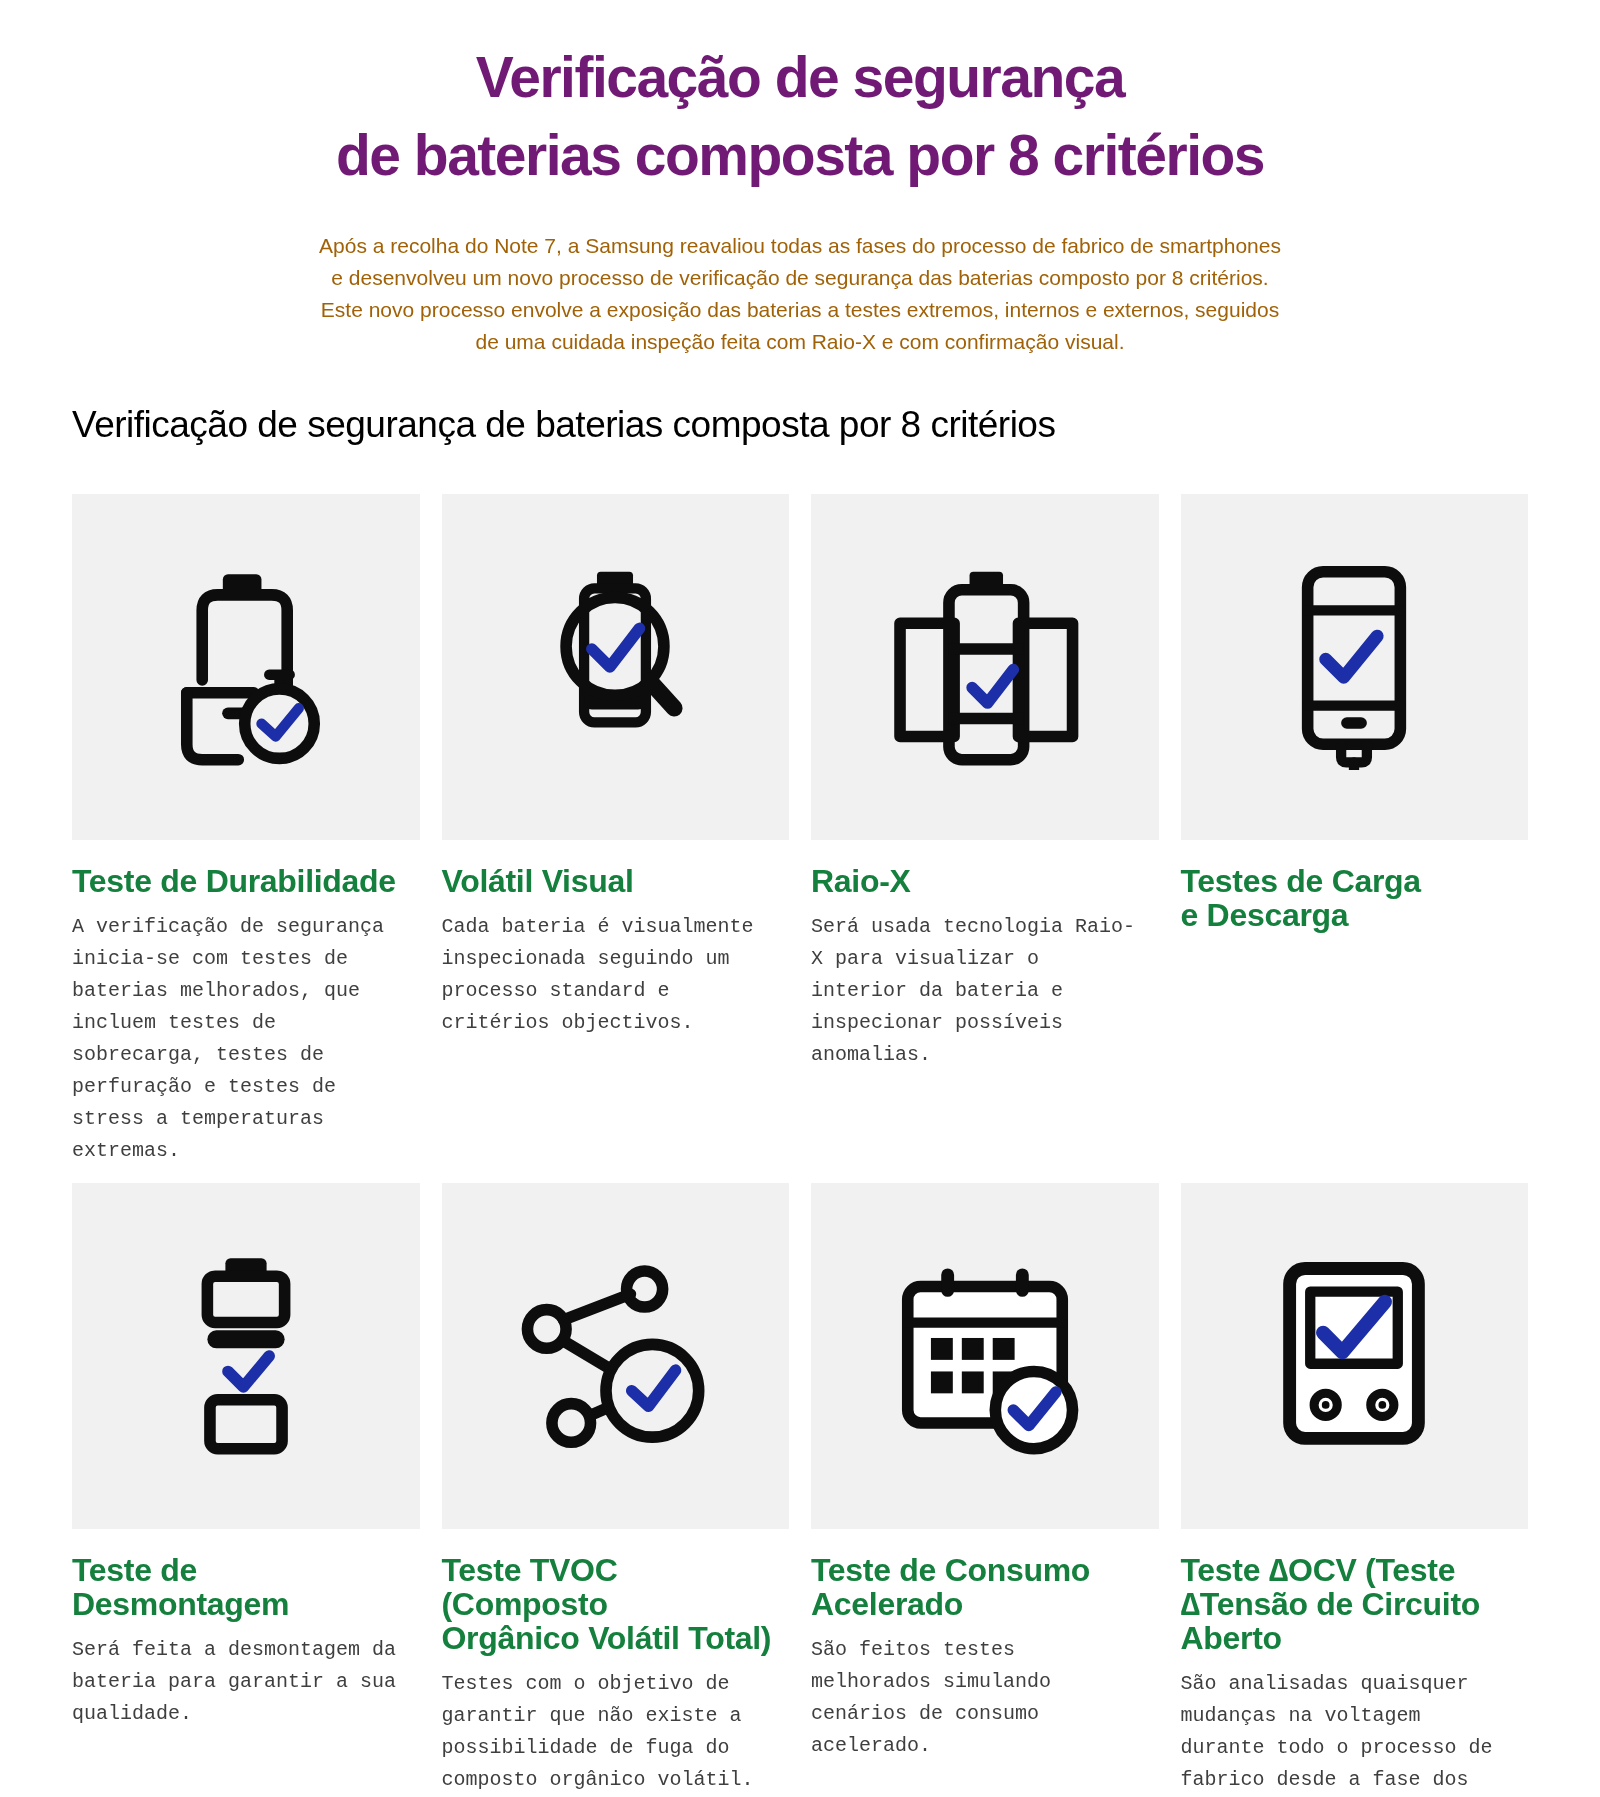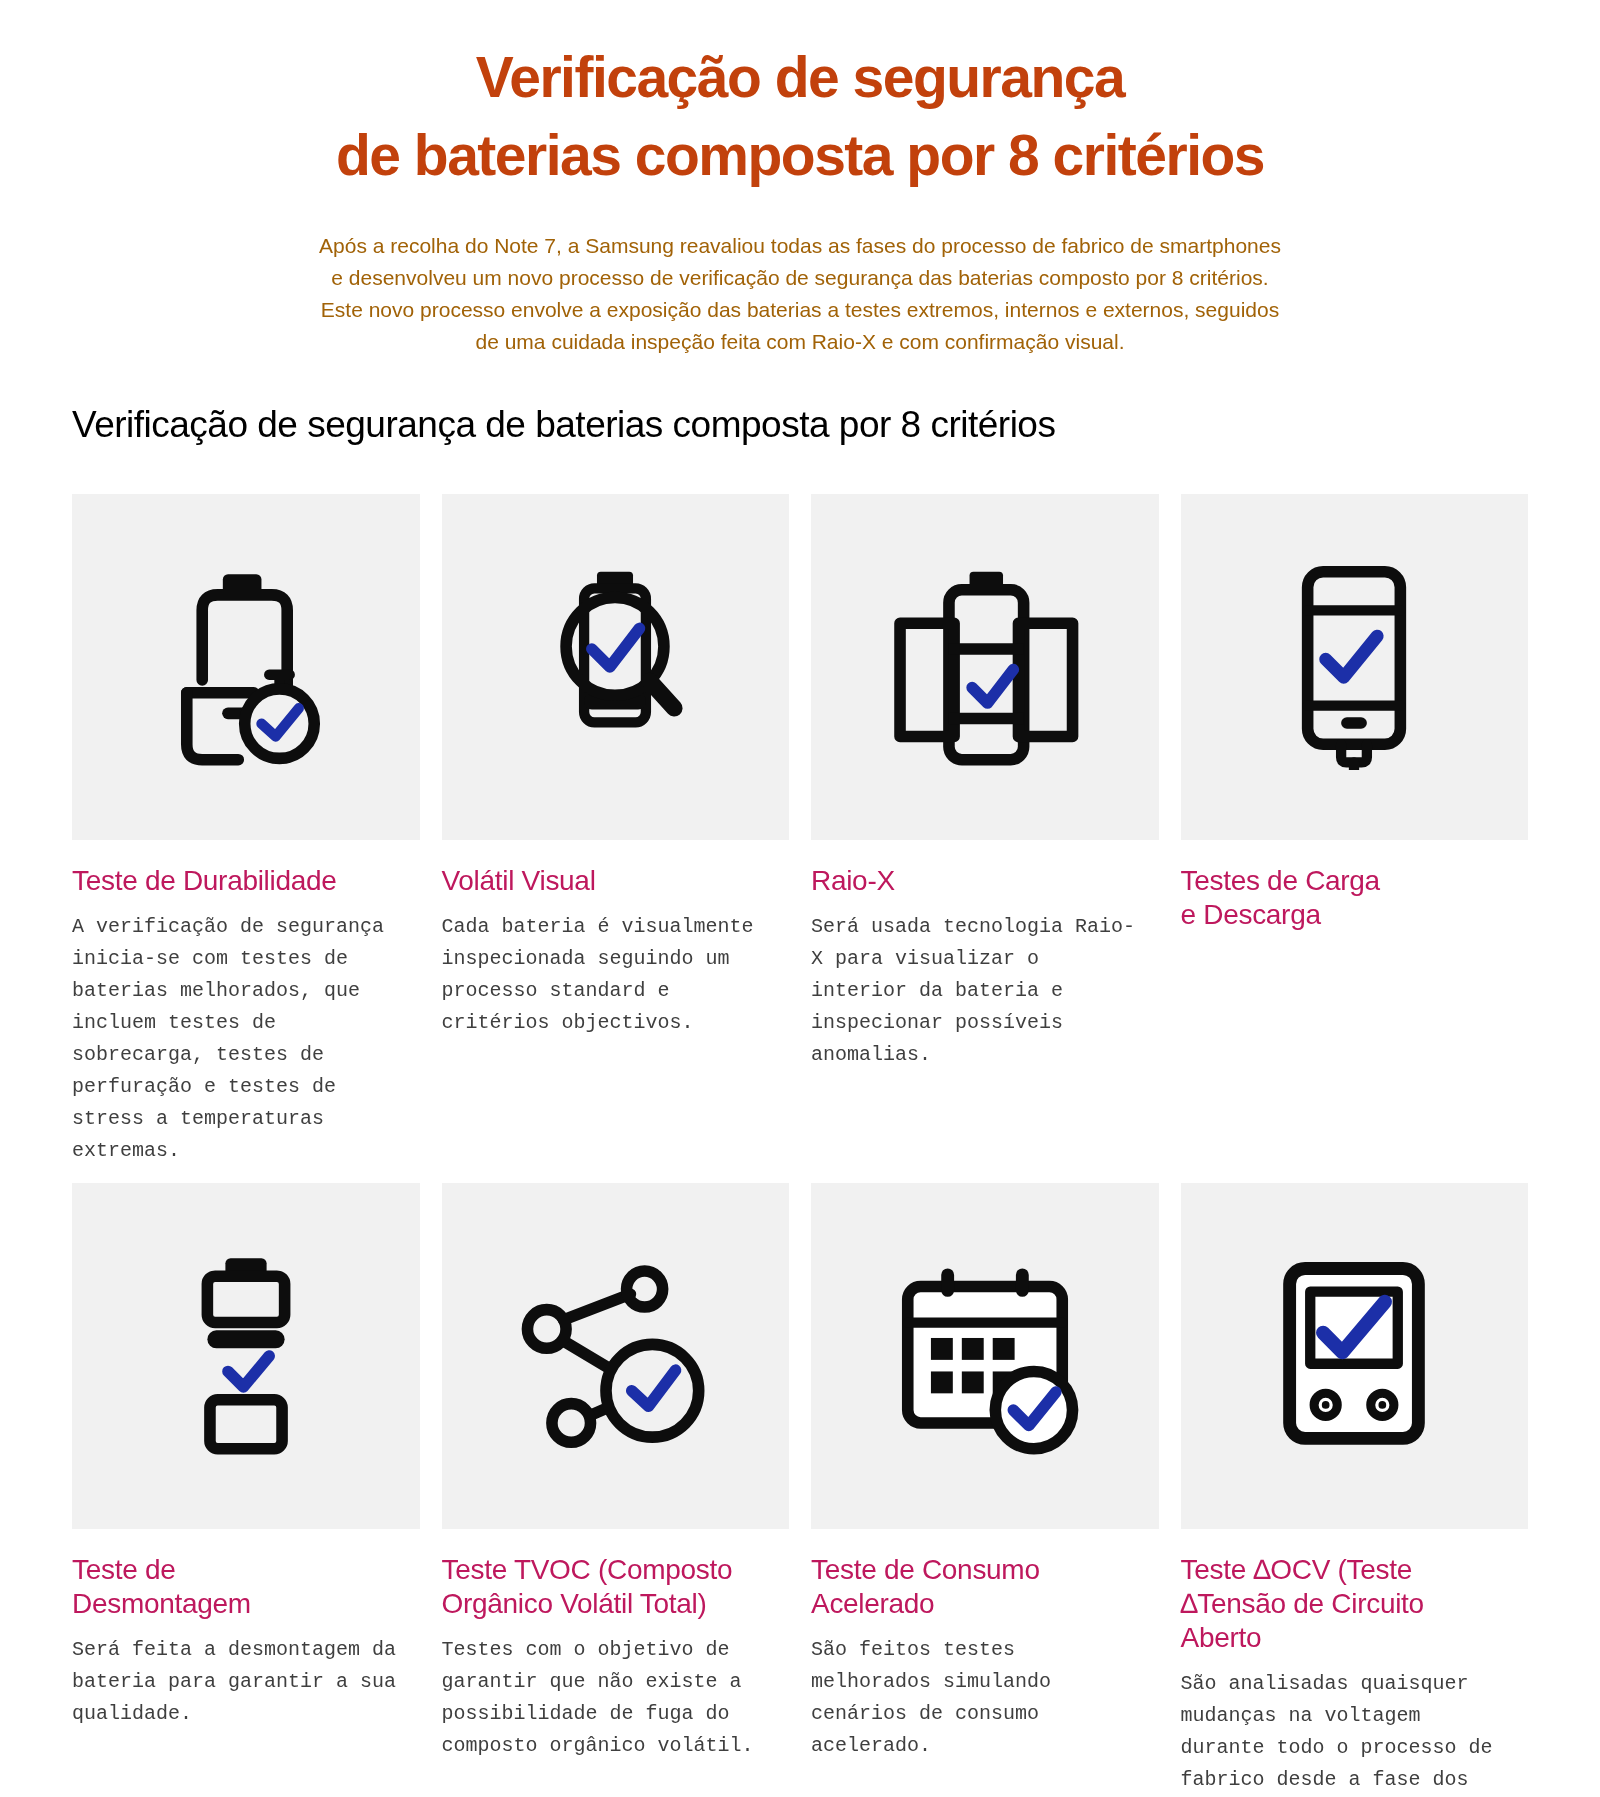--- a/index.html
+++ b/index.html
@@ -11,21 +11,21 @@
   }
   .page { padding:0 72px; }
 
   .main-title {
     margin:38px 0 0 0;
     text-align:center;
     font-size:57px;
     line-height:78px;
     font-weight:bold;
     letter-spacing:-1.5px;
-    color:#c2410c;
+    color:#701a75;
   }
   .intro {
     margin-top:36px;
     text-align:center;
     font-size:21px;
     line-height:32px;
     color:#a16207;
   }
   .section-heading {
     margin:46px 0 0 0;
@@ -44,24 +44,24 @@
   }
   .card { display:flex; flex-direction:column; align-items:flex-start; }
   .tile {
     width:100%; height:346px;
     background:#f1f1f1;
     display:flex; align-items:center; justify-content:center;
   }
   .tile svg { display:block; }
   .card-title {
     margin:24px 0 0 0;
-    font-size:28px;
+    font-size:32px;
     line-height:34px;
-    font-weight:normal;
-    color:#be185d;
+    font-weight:bold;
+    color:#15803d;
     white-space:pre-line;
     letter-spacing:-0.3px;
   }
   .card-desc {
     margin:13px 0 0 0;
     font-size:20px;
     line-height:32px;
     color:#3f3f3f;
     max-width:332px;
     font-family:Liberation Mono, monospace;

